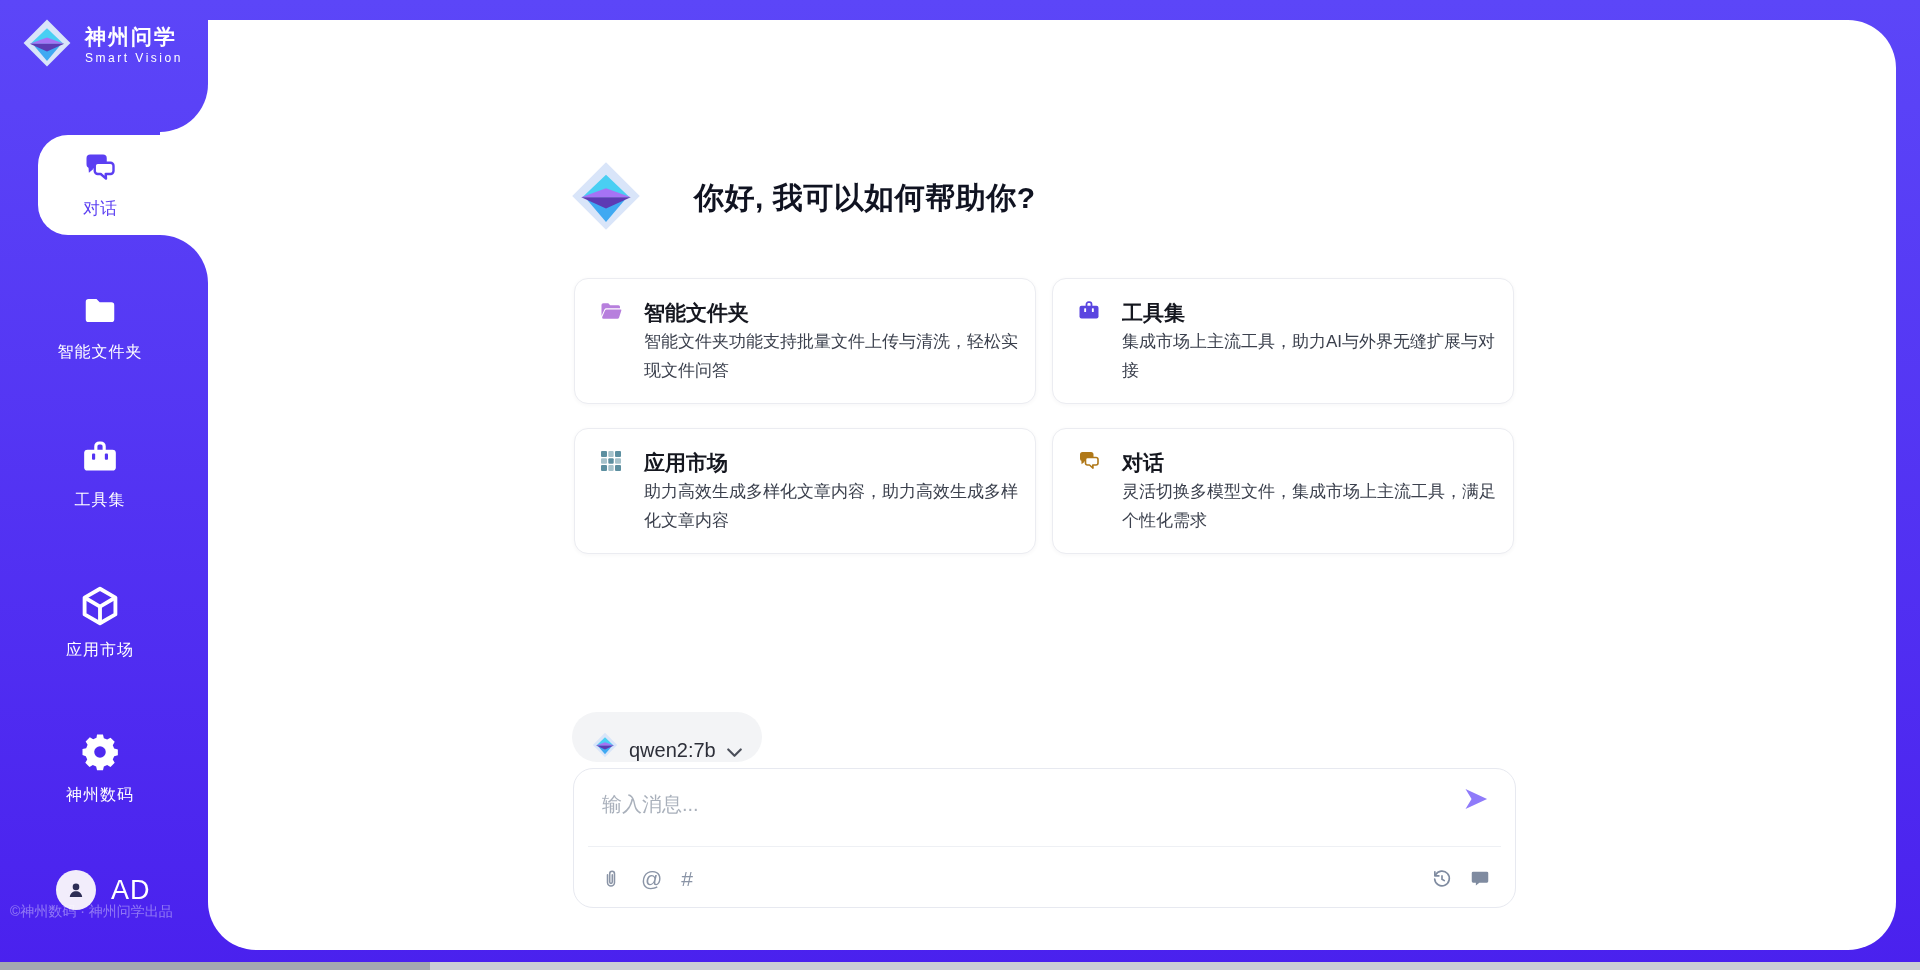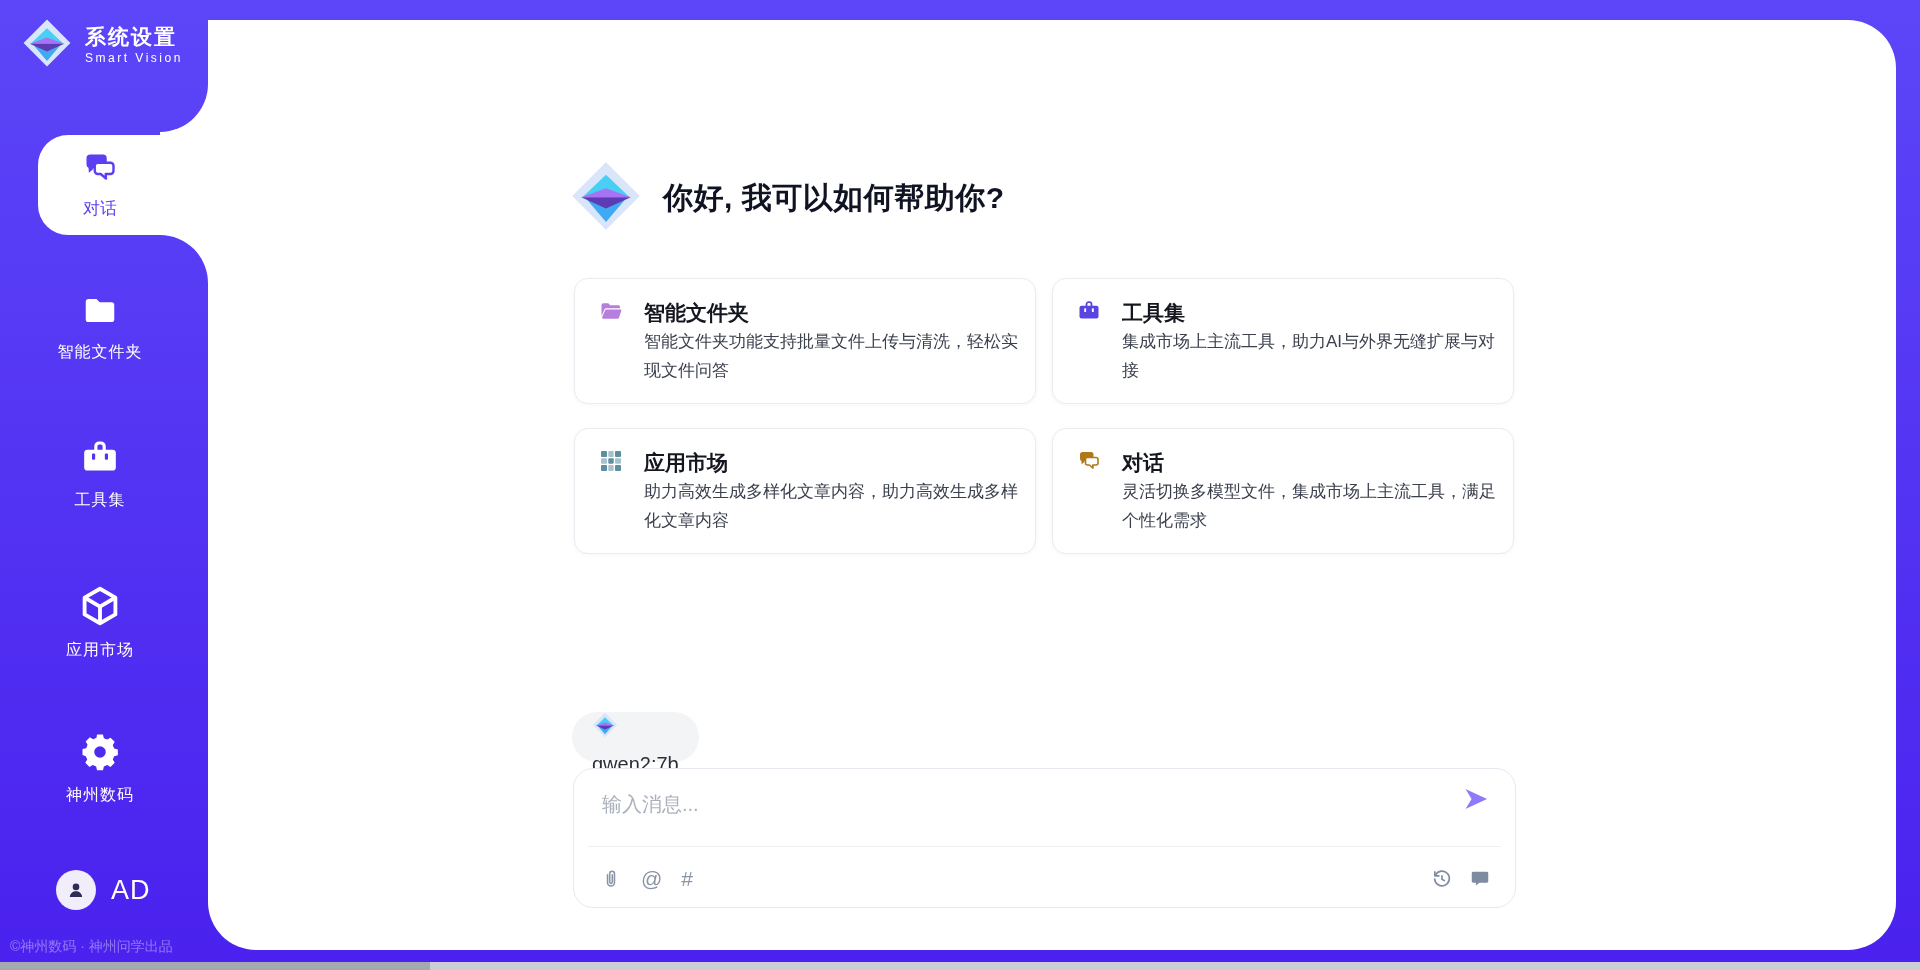--- a/index.html
+++ b/index.html
@@ -34,40 +34,40 @@
 
   .side-item{
     position:absolute;left:20px;width:160px;display:flex;flex-direction:column;
     align-items:center;gap:8px;cursor:pointer;
   }
   .side-item .label{color:#fff;font-size:16px;letter-spacing:1px;}
 
   .user-row{position:absolute;left:56px;top:870px;display:flex;align-items:center;gap:15px;cursor:pointer;}
   .avatar{width:40px;height:40px;border-radius:50%;background:#f2edfb;display:flex;align-items:center;justify-content:center;}
   .user-name{color:#fff;font-size:27px;letter-spacing:1px;}
-  .side-footer{position:absolute;left:10px;top:938px;width:200px;color:rgba(255,255,255,0.38);font-size:14px;}
-
-  
-  .greeting{position:absolute;left:362px;top:140px;display:flex;align-items:center;gap:21px;}
+  .side-footer{position:absolute;left:10px;top:903px;width:200px;color:rgba(255,255,255,0.38);font-size:14px;}
+
+  
+  .greeting{position:absolute;left:362px;top:140px;display:flex;align-items:center;gap:52px;}
   .greeting h1{margin:0;font-size:30px;font-weight:700;color:#101321;letter-spacing:0.5px;}
 
   
   .card{
     position:absolute;width:462px;height:126px;background:#fff;border:1px solid #ebecf1;
     border-radius:14px;box-sizing:border-box;padding:20px 21px 0 24px;
     box-shadow:0 1px 4px rgba(25,28,55,0.04);cursor:pointer;
   }
   .card-head{display:flex;align-items:center;gap:21px;}
   .card-title{font-size:21px;font-weight:700;color:#15171f;}
   .card-desc{margin:0 0 0 45px;width:374px;font-size:17px;line-height:29px;color:#3b404d;}
 
   
   .model-pill{
     position:absolute;left:364px;top:692px;height:50px;border-radius:25px;background:#f3f4f6;
-    display:inline-flex;align-items:flex-start;gap:11px;padding:0 20px;cursor:pointer;flex-direction:column;
+    display:inline-flex;align-items:flex-end;gap:11px;padding:0 20px;cursor:pointer;
   }
   .model-name{font-size:20px;color:#2c2e38;}
 
   
   .composer{
     position:absolute;left:365px;top:748px;width:943px;height:140px;background:#fff;
     border:1.5px solid #e7e9f0;border-radius:20px;box-sizing:border-box;
   }
   .composer textarea{
     position:absolute;left:26px;top:20px;width:830px;height:48px;border:none;outline:none;
@@ -102,21 +102,21 @@
 
 <div>
 
   <div class="brand">
     <span>
       <svg width="50" height="50" viewBox="0 0 64 64">
           <use href="#logo-diamond"></use>
         </svg>
     </span>
     <span>
-      <div class="brand-name">系统设置</div>
+      <div class="brand-name">神州问学</div>
       <div class="brand-sub">Smart Vision</div>
     </span>
   </div>
 
   <div class="tab-corridor">
     <div class="blend-top purplefill"></div>
     <div class="blend-bottom purplefill"></div>
   </div>
 
   <div class="tab-active">

